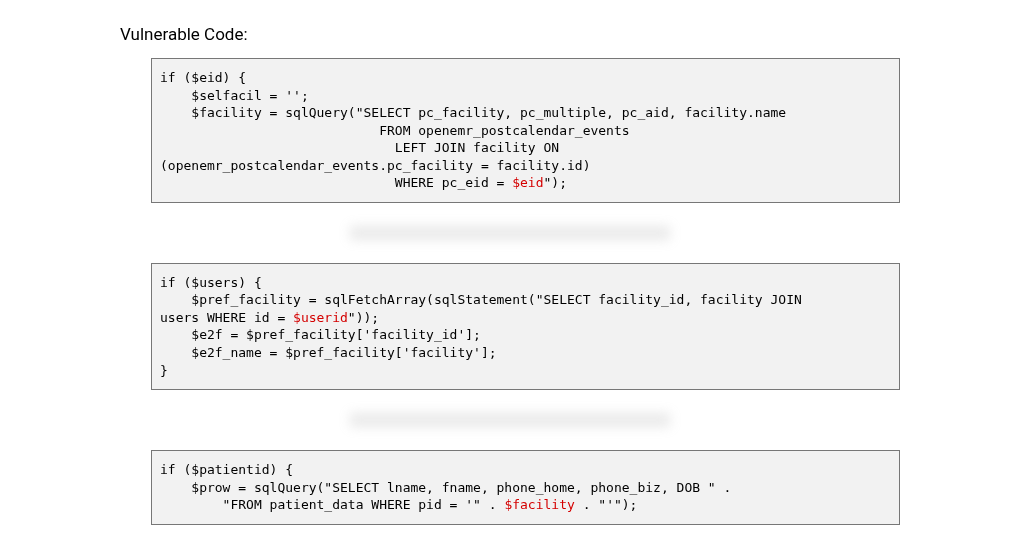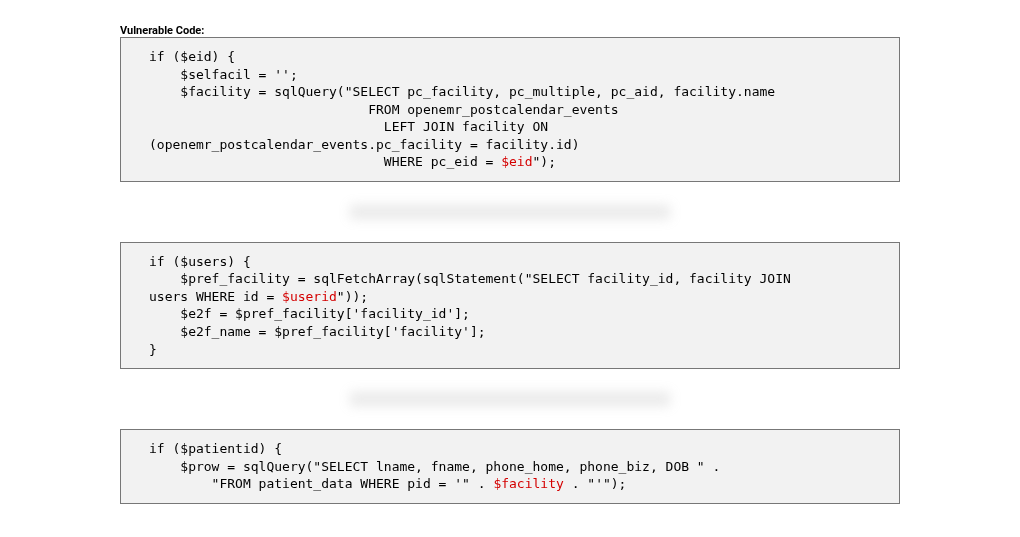--- a/index.html
+++ b/index.html
@@ -9,33 +9,35 @@
     font-family: -apple-system, BlinkMacSystemFont, "Segoe UI", Roboto, "Helvetica Neue", Arial, sans-serif;
     color: #000;
   }
   .page {
     width: 1020px;
     height: 537px;
     box-sizing: border-box;
     padding: 24px 120px 0 120px;
   }
   .heading {
-    font-weight: 700;
-    font-size: 11px;
+    font-weight: 400;
+    font-size: 17px;
+    margin-bottom: 14px;
   }
   .codebox {
     border: 1px solid #777;
     background: #f2f2f2;
-    padding: 10px 28px;
+    padding: 10px 8px;
     font-family: "DejaVu Sans Mono", "Menlo", "Consolas", monospace;
     font-size: 13px;
     line-height: 1.35;
     white-space: pre;
     color: #000;
     overflow: hidden;
+    margin-left: 31px;
   }
   .gap {
     height: 60px;
     position: relative;
   }
   .gap-blur {
     position: absolute;
     left: 50%;
     top: 50%;
     transform: translate(-50%, -50%);

